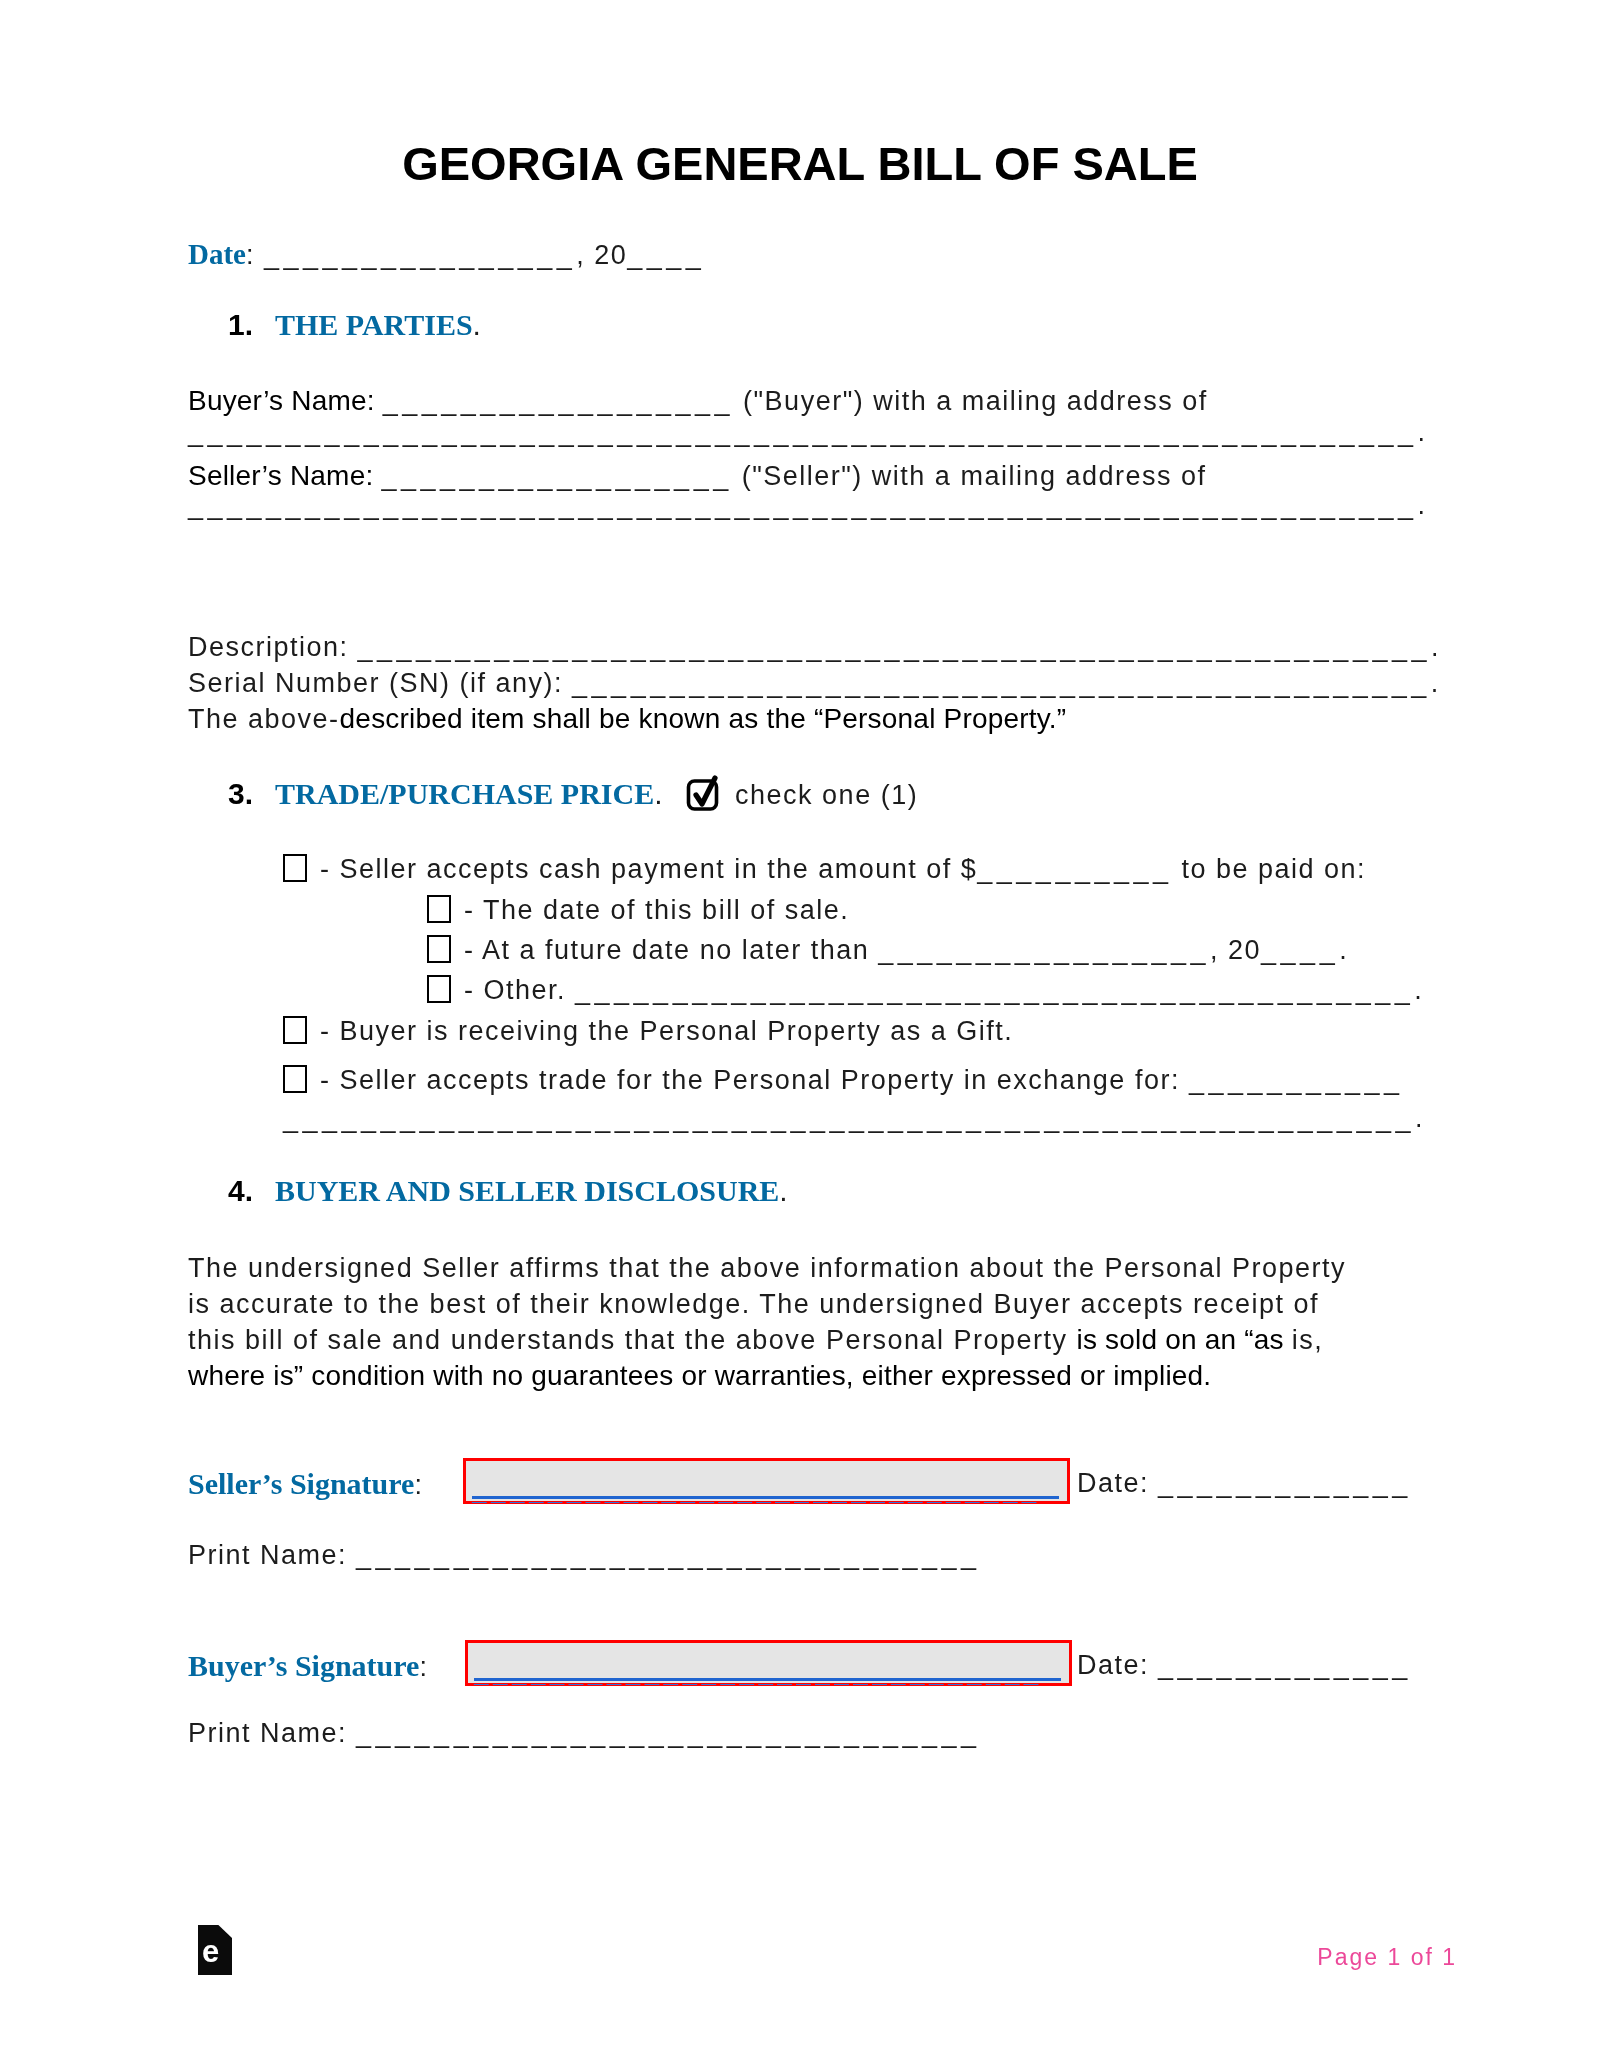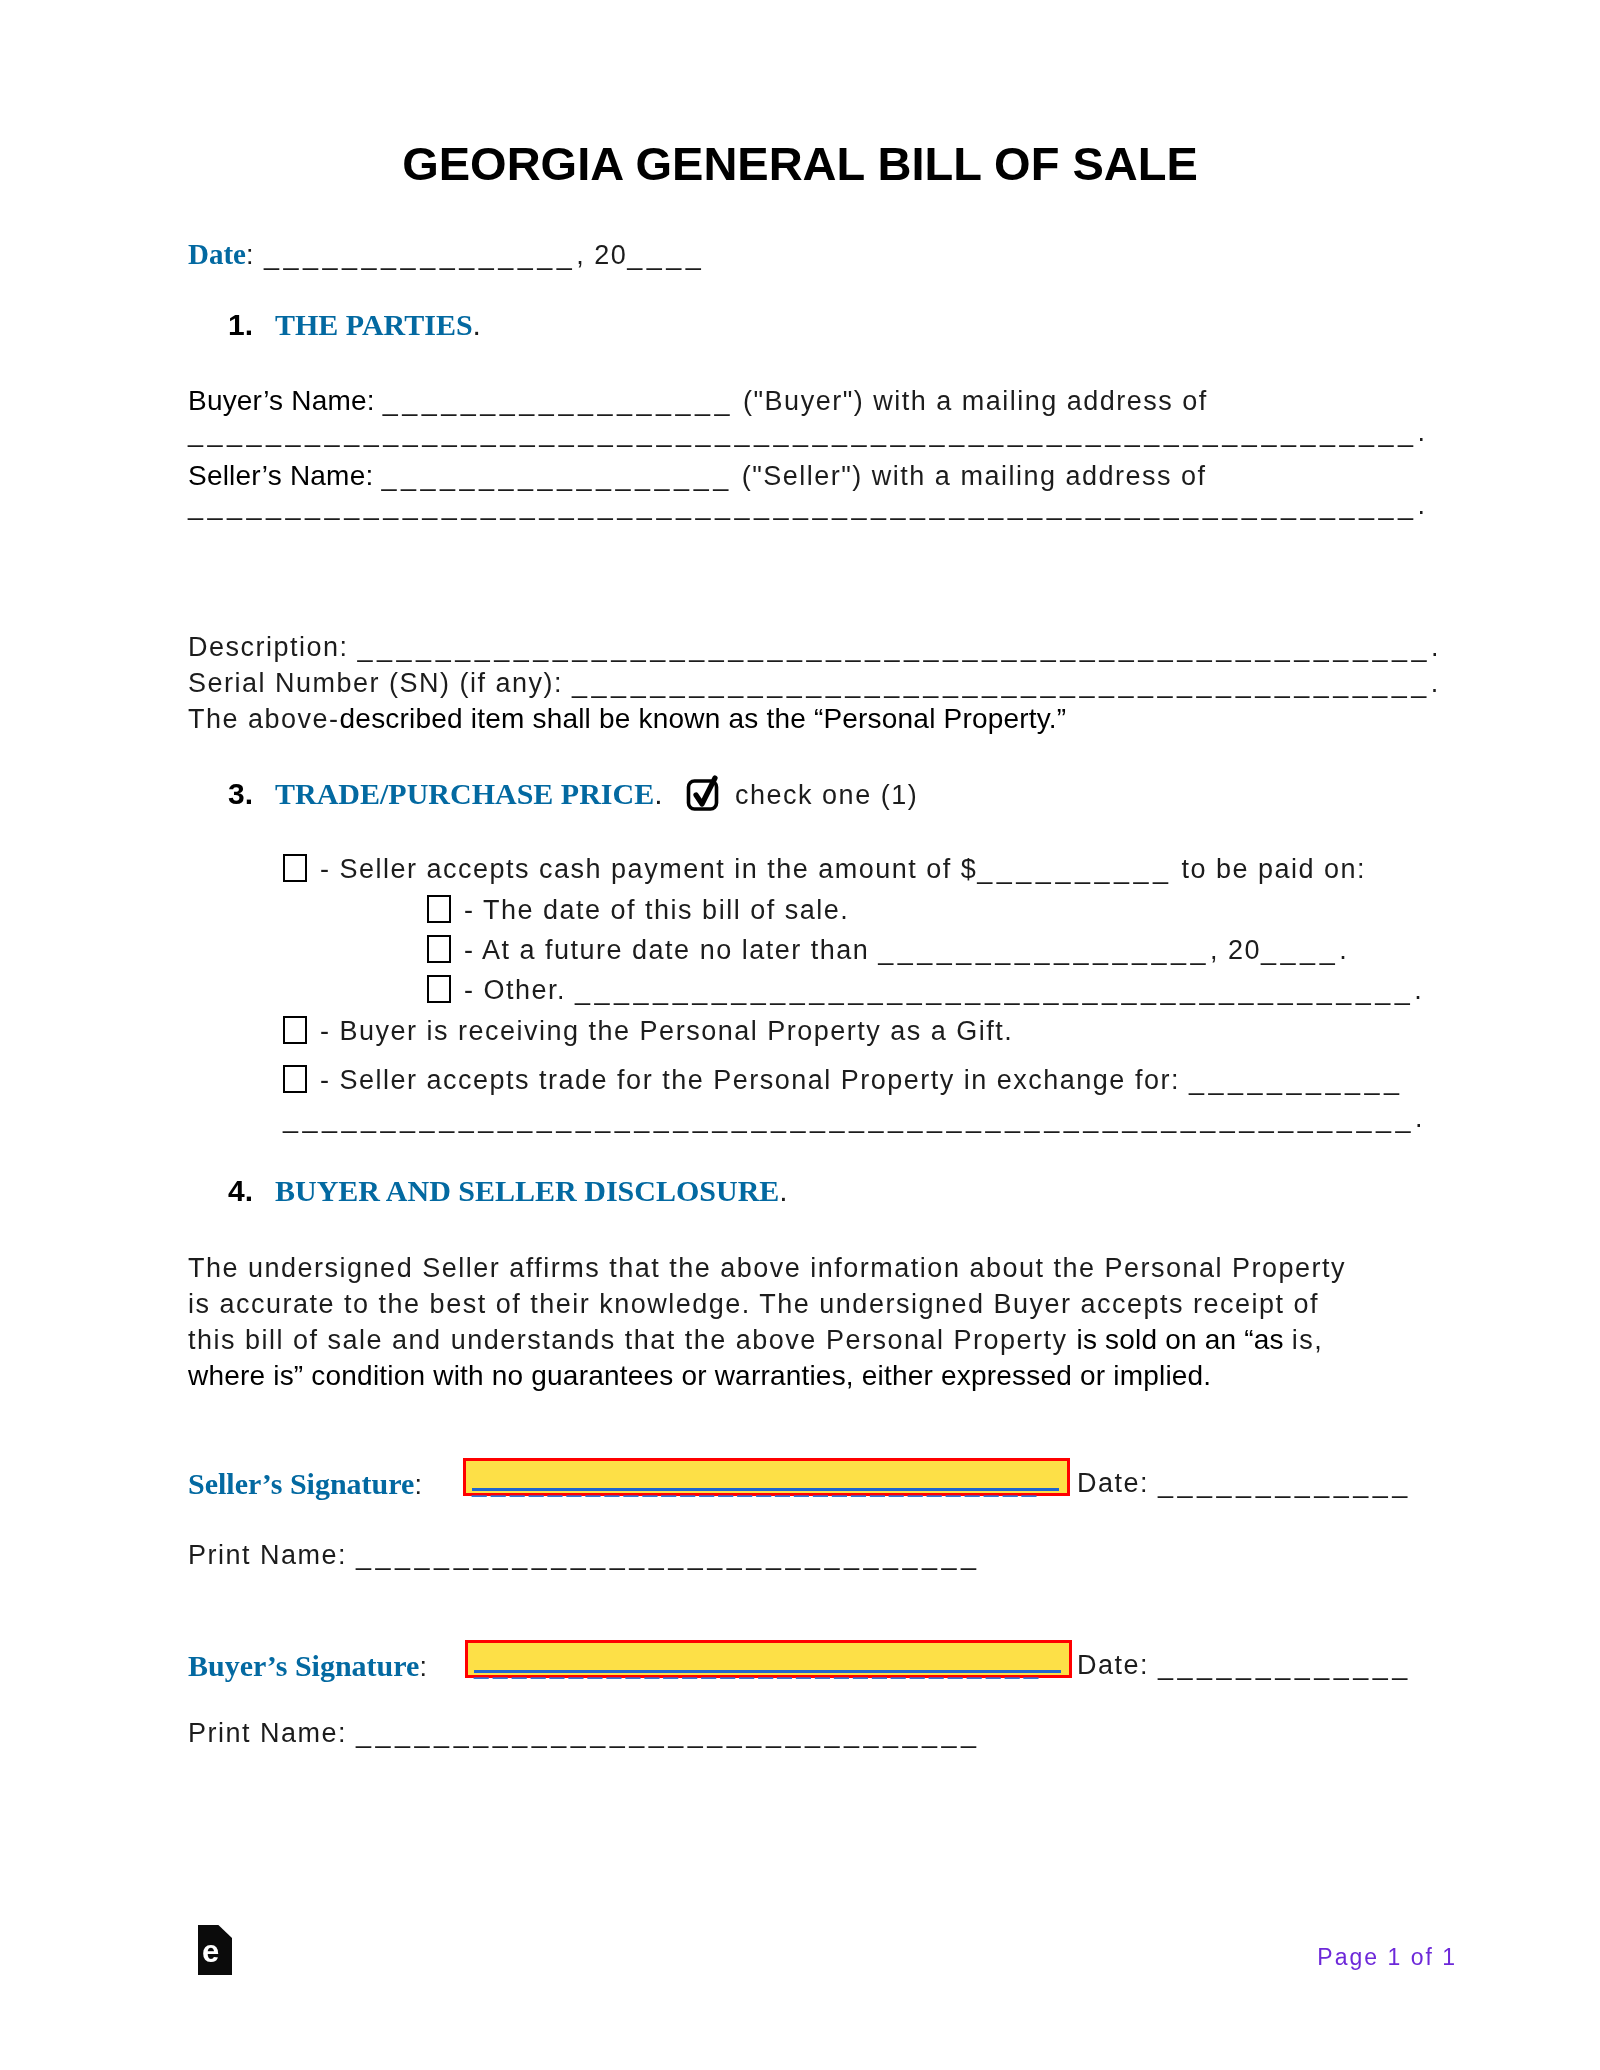--- a/index.html
+++ b/index.html
@@ -15,33 +15,33 @@
          font-size:47px;font-weight:700;line-height:1.1;}
   .sec{position:absolute;left:188px;font-size:30px;line-height:1.25;white-space:nowrap;margin-left:40px;}
   .sec .num{display:inline-block;width:47px;font-weight:700;}
   .l1{left:283px;}
   .l2{left:427px;}
   .cb{display:inline-block;width:20px;height:24px;border:2.5px solid #000;
       margin-right:13px;vertical-align:-4px;background:#fff;}
   .checkicon{display:inline-block;width:35px;height:40px;margin-left:22px;vertical-align:-9px;}
   .note{margin-left:14px;font-size:27px;}
   .siglabel{font-size:30px;}
-  .sig-box{position:absolute;width:607px;height:38px;box-sizing:border-box;
-           border:3px solid #ff0000;background:#fde047;}
+  .sig-box{position:absolute;width:607px;height:46px;box-sizing:border-box;
+           border:3px solid #ff0000;background:#e5e5e5;font-weight:bold;}
   .sig-underline{position:absolute;left:6px;right:8px;bottom:2px;height:0;
                  border-bottom:3px solid #2065d0;}
   .sig-dashes{position:absolute;left:6px;bottom:3px;font-size:26px;color:#2f76dd;
               letter-spacing:4.5px;line-height:0.55;}
   .logo{position:absolute;left:198px;top:1925px;width:34px;height:50px;}
   .logo .paper{position:absolute;inset:0;background:#0b0b0b;
                clip-path:polygon(0 0,60% 0,100% 26%,100% 100%,0 100%);}
   .logo .fold{position:absolute;right:0;top:3px;width:13px;height:11px;background:#0b0b0b;
               clip-path:polygon(0 0,100% 100%,0 100%);}
   .logo .letter{position:absolute;left:4px;top:9px;color:#fff;font-weight:700;font-size:31px;}
-  .pagefoot{position:absolute;right:143px;top:1944px;font-size:23px;letter-spacing:2px;color:#6d28d9;}
+  .pagefoot{position:absolute;right:143px;top:1944px;font-size:23px;letter-spacing:2px;color:#ec4899;}
 </style>
 </head>
 <body>
 
 <div class="page">
 
   <div class="title">GEORGIA GENERAL BILL OF SALE</div>
 
   <div class="row" style="top:236px">
     <span class="b" style="font-size:29px">Date</span><span class="thin">: </span><span class="thin u">________________</span><span class="thin">, 20</span><span class="thin u">____</span>

